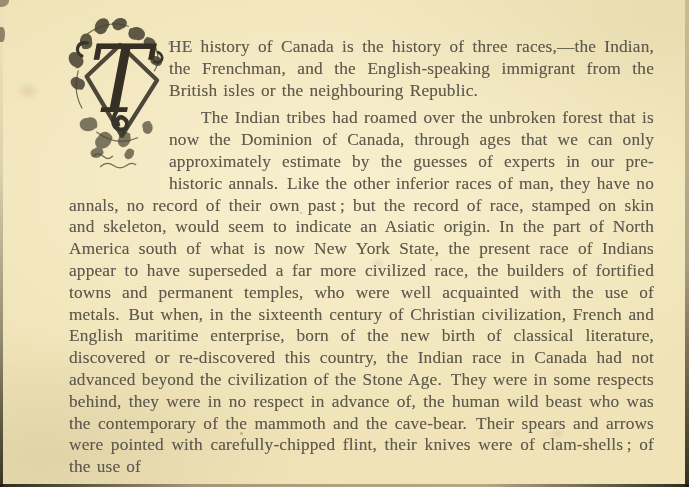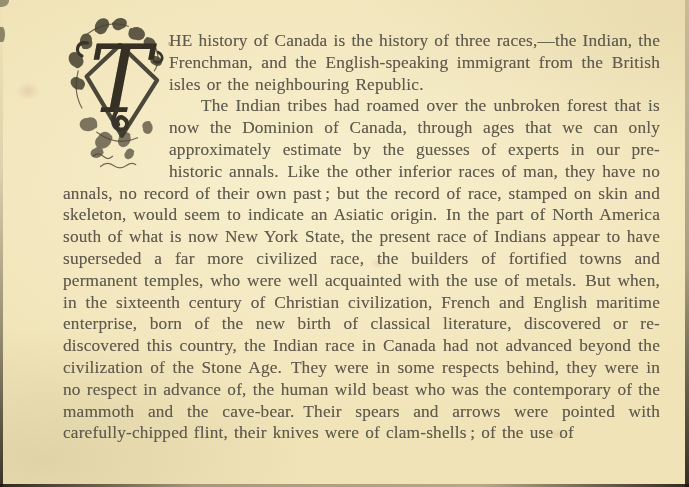--- a/index.html
+++ b/index.html
@@ -14,21 +14,21 @@
       radial-gradient(60% 42% at 92% 6%, rgba(150,130,80,0.08), rgba(150,130,80,0) 70%),
       radial-gradient(55% 38% at 6% 94%, rgba(110,95,60,0.12), rgba(110,95,60,0) 70%),
       #f0e3b7;
   }
   .text-block{
     position:absolute;left:63px;top:30px;width:597px;
     font-size:17.3px;line-height:21.8px;color:#5f5a4e;
     text-align:justify;word-spacing:0.09em;letter-spacing:0.01em;
     text-shadow:0 0 0.6px rgba(100,92,76,0.45);
   }
-  .text-block p{margin:0;}
+  .text-block p{margin:6px;}
   .p2{text-indent:32px;}
   .dropcap{float:left;width:106px;height:152px;}
   .dropcap svg{display:block;margin:-13px 0 0 5px;overflow:visible;}
   .dc-text{font-family:"DejaVu Serif","Liberation Serif",serif;font-style:italic;font-size:100px;fill:#362f23;}
   .edge{position:absolute;pointer-events:none;}
   .edge-left{left:0;top:0;bottom:0;width:3px;
     background:linear-gradient(to bottom, rgba(59,53,40,0) 0%, rgba(59,53,40,0.12) 35%, rgba(45,40,28,0.5) 72%, rgba(28,24,14,0.85) 100%);}
   .edge-right{right:0;top:0;bottom:0;width:4px;
     background:linear-gradient(to bottom, rgba(125,114,88,0.30) 0%, rgba(80,70,50,0.45) 55%, rgba(32,27,16,0.9) 100%);}
   .edge-bottom{left:0;right:0;bottom:0;height:3px;

